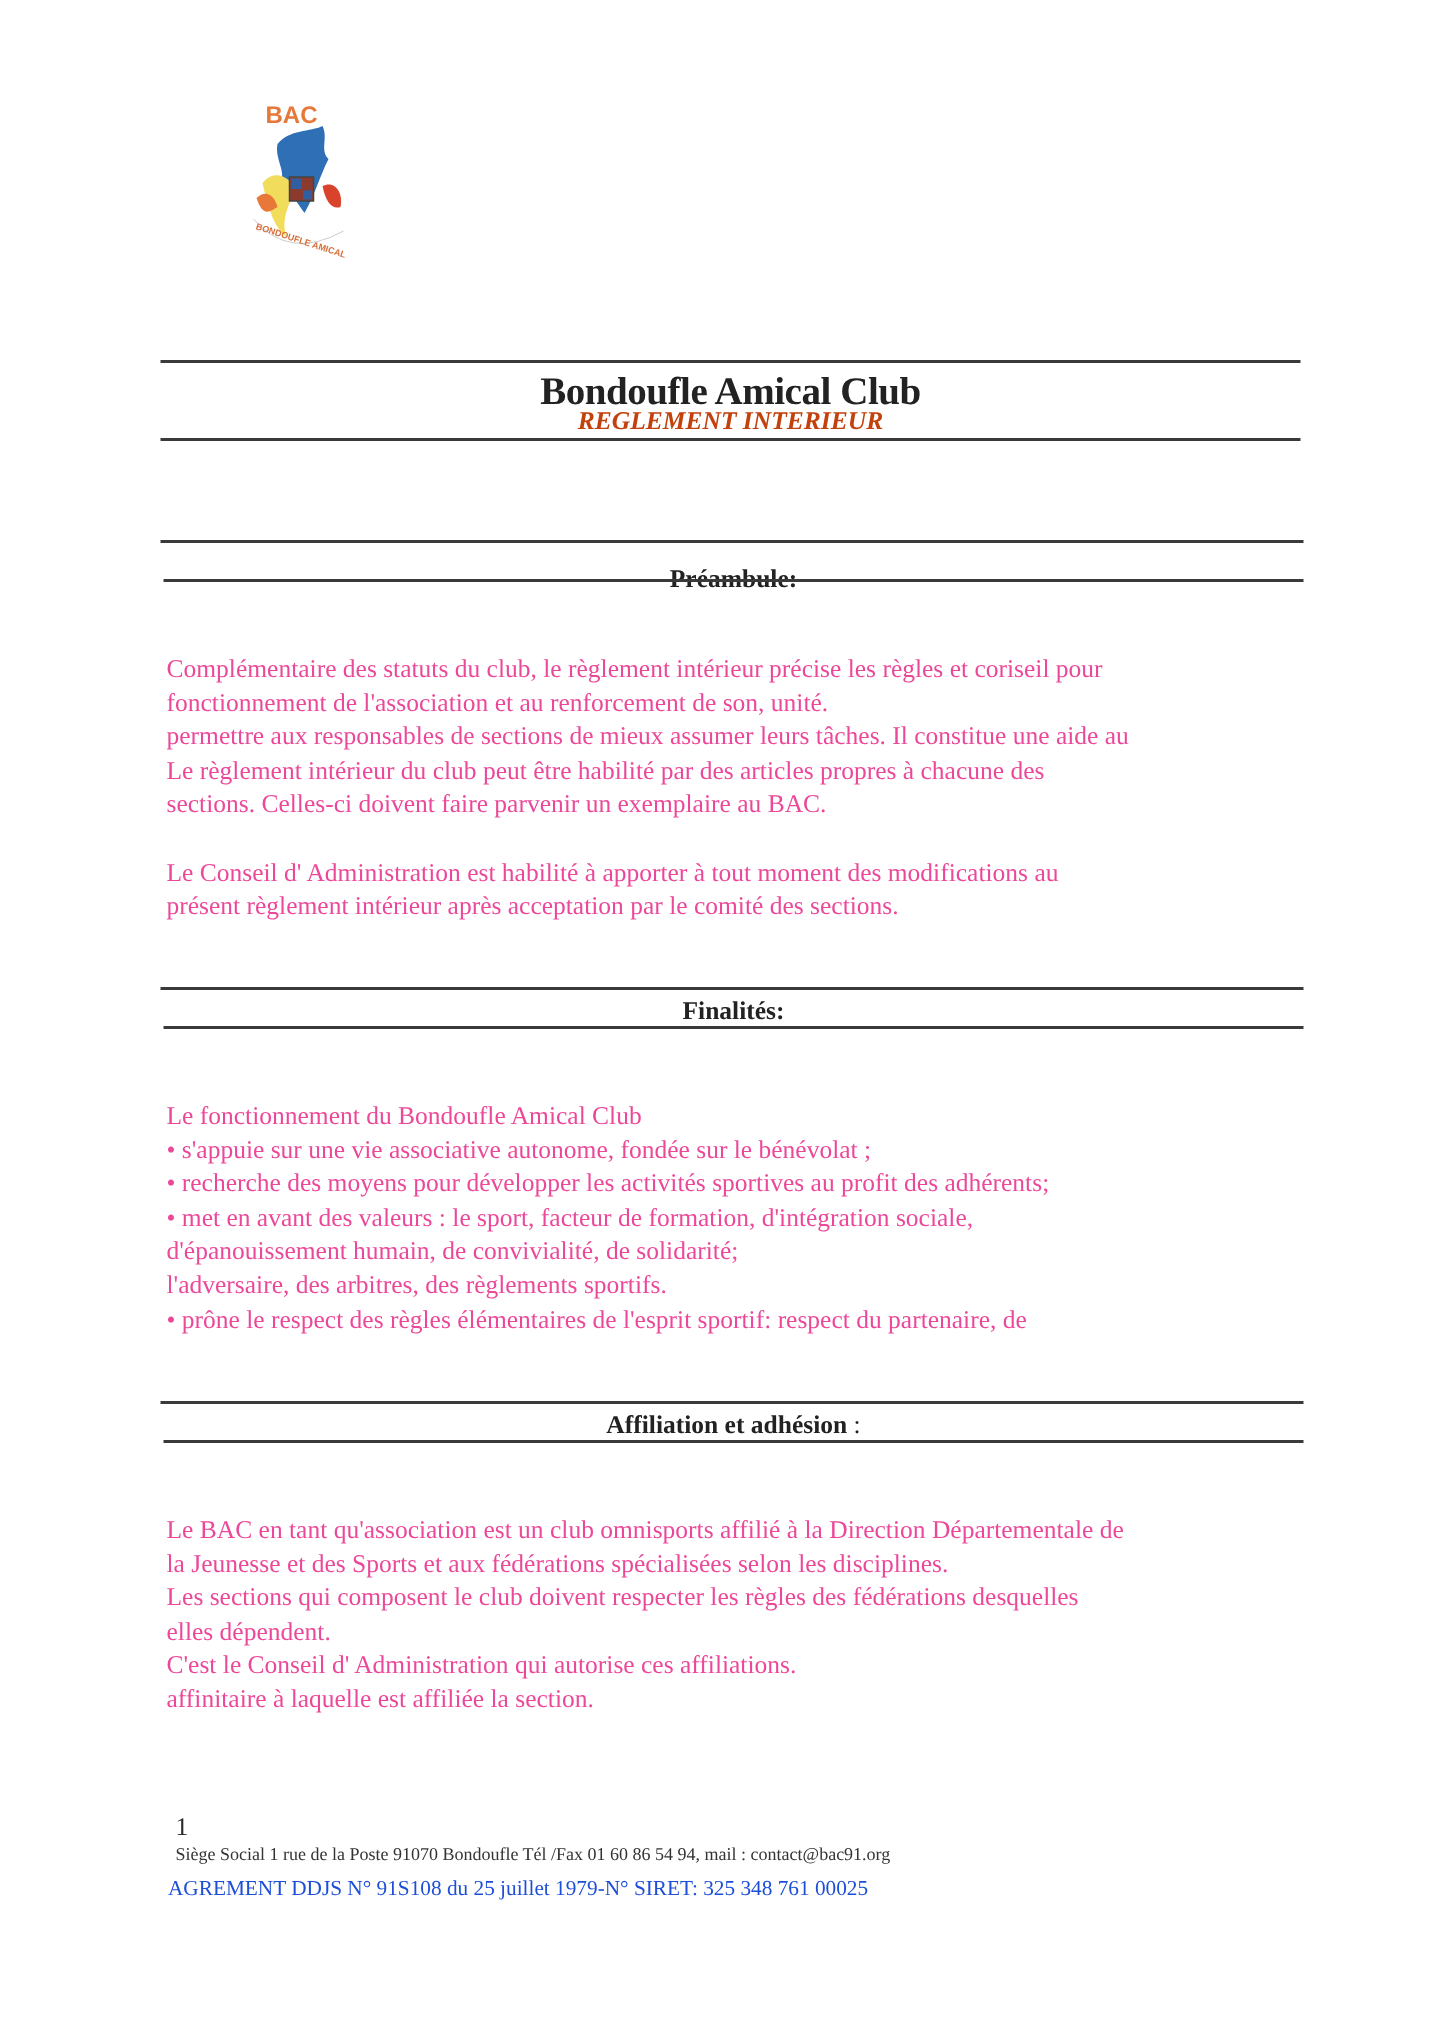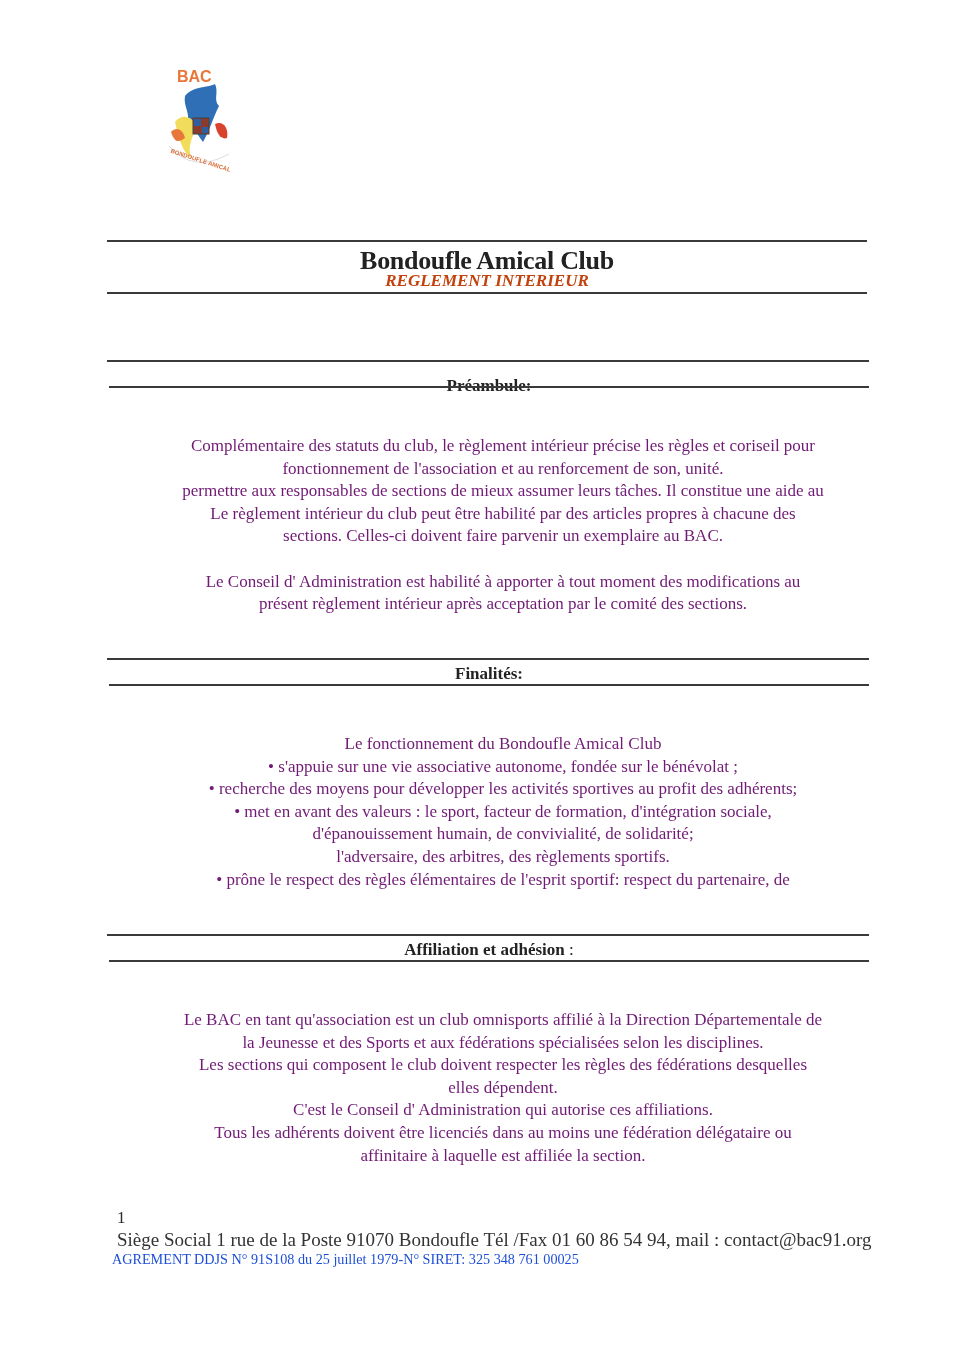--- a/index.html
+++ b/index.html
@@ -8,25 +8,25 @@
       font-family: "Liberation Serif", "DejaVu Serif", serif;
       color: #2a2a2a;
     }
     .logo { position: absolute; left: 163px; top: 62px; width: 76px; height: 112px; }
     .rule { position: absolute; height: 2px; background: #3a3a3a; }
     .title-block { position: absolute; left: 107px; width: 760px; text-align: center; }
     .doc-title { position: absolute; top: 246px; font-size: 26px; font-weight: bold; letter-spacing: -0.3px; color: #222; }
     .doc-subtitle { position: absolute; top: 271px; font-size: 17px; font-weight: bold; color: #c2410c; font-style: italic; }
     .sec-heading { position: absolute; left: 109px; width: 760px; text-align: center; font-size: 17px; font-weight: bold; color: #222; }
     .sec-heading .colon-light { font-weight: normal; }
-    .para { position: absolute; left: 123px; width: 760px; font-size: 17px; line-height: 22.6px; color: #701a75; white-space: nowrap; text-align: center; }
+    .para { position: absolute; left: 111px; width: 760px; font-size: 17px; line-height: 22.6px; color: #ec4899; white-space: nowrap; }
     .para .line { display: block; }
     .gap { display: block; height: 22.6px; }
     .footer-num { position: absolute; left: 117px; top: 1208px; font-size: 17px; color: #2b2b2b; }
-    .footer-1 { position: absolute; left: 117px; top: 1229px; font-size: 19px; color: #333; white-space: nowrap; }
+    .footer-1 { position: absolute; left: 117px; top: 1229px; font-size: 12px; color: #333; white-space: nowrap; }
     .footer-2 { position: absolute; left: 112px; top: 1251px; font-size: 14.2px; color: #1d4ed8; white-space: nowrap; }
   </style>
 </head>
 <body>
 
 <div class="logo">
   <svg width="76" height="112" viewBox="0 0 76 112">
     <text x="14" y="20" font-family="Liberation Sans, sans-serif" font-weight="bold" font-size="16" fill="#e8773a">BAC</text>
     <path d="M22 34 C30 24, 44 26, 52 22 C56 30, 50 38, 56 44 C50 56, 46 70, 40 80 C34 72, 30 64, 24 60 C28 52, 20 44, 22 34 Z" fill="#2f6fb5"></path>
     <path d="M12 60 C20 50, 30 56, 34 64 C30 74, 24 84, 28 96 C20 90, 16 78, 12 60 Z" fill="#f2dc5c"></path>
@@ -79,19 +79,18 @@
   <span>Affiliation et adhésion</span><span class="colon-light"> :</span>
 </div>
 <div class="rule" style="left:109px; top:960px; width:760px;"></div>
 
 <div class="para" style="top:1009px;">
   <span class="line">Le BAC en tant qu'association est un club omnisports affilié à la Direction Départementale de</span>
   <span class="line">la Jeunesse et des Sports et aux fédérations spécialisées selon les disciplines.</span>
   <span class="line">Les sections qui composent le club doivent respecter les règles des fédérations desquelles</span>
   <span class="line">elles dépendent.</span>
   <span class="line">C'est le Conseil d' Administration qui autorise ces affiliations.</span>
-  <span class="line">Tous les adhérents doivent être licenciés dans au moins une fédération délégataire ou</span>
   <span class="line">affinitaire à laquelle est affiliée la section.</span>
 </div>
 
 <div class="footer-num">1</div>
 <div class="footer-1">Siège Social 1 rue de la Poste 91070 Bondoufle Tél /Fax 01 60 86 54 94, mail : contact@bac91.org</div>
 <div class="footer-2">AGREMENT DDJS N° 91S108 du 25 juillet 1979-N° SIRET: 325 348 761 00025</div>
 
 </body></html>

